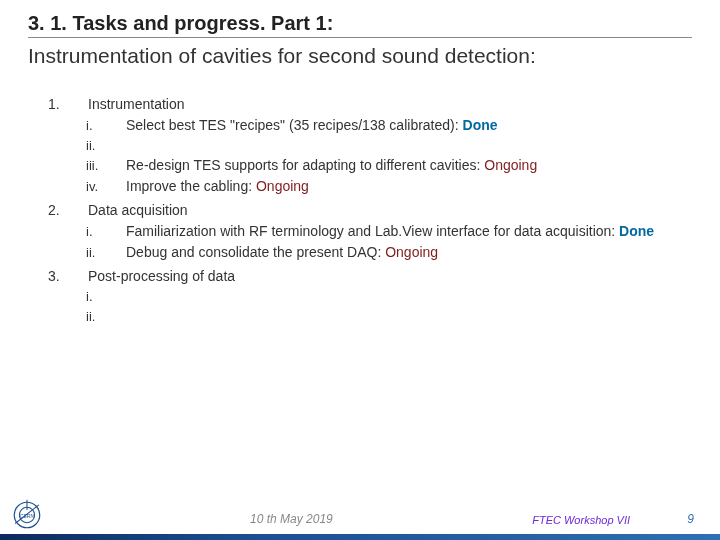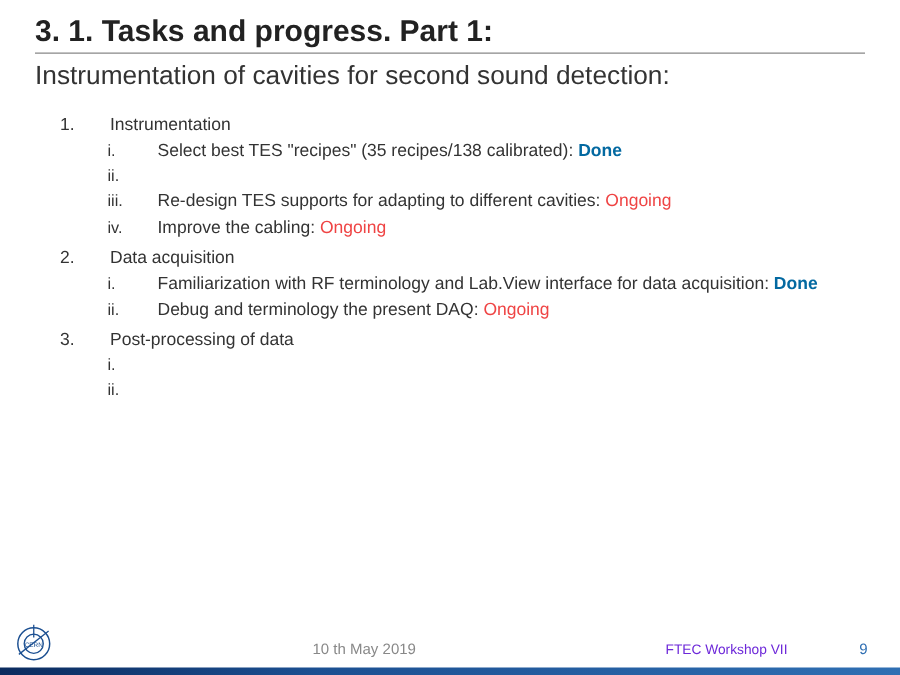--- a/index.html
+++ b/index.html
@@ -1,33 +1,33 @@
 <!DOCTYPE html>
 <html><head>
 <meta charset="utf-8">
 <style>
   * { margin: 0; padding: 0; box-sizing: border-box; }
   html, body { width: 720px; height: 540px; font-family: Arial, Helvetica, sans-serif; background: #fff; color: #333; }
   .slide { width: 720px; height: 540px; position: relative; padding: 12px 28px 0 28px; }
-  .title { font-size: 24px; font-weight: bold; color: #222; margin-bottom: 2px; }
+  .title { font-size: 20px; font-weight: bold; color: #222; margin-bottom: 2px; }
   .rule { border: none; border-top: 1px solid #888; margin-bottom: 6px; }
-  .subtitle { font-size: 21px; color: #333; margin-bottom: 18px; font-weight: normal; }
+  .subtitle { font-size: 21px; color: #333; margin-bottom: 28px; font-weight: normal; }
   .content { font-size: 14px; color: #333; padding-left: 20px; }
   .sec { margin-bottom: 6px; }
   .sec-head { display: flex; align-items: baseline; margin-bottom: 4px; }
   .sec-num { width: 40px; font-size: 14px; color: #333; }
   .sec-label { font-size: 14px; color: #333; }
   .items { padding-left: 38px; }
   .item { display: flex; align-items: baseline; margin-bottom: 2px; line-height: 1.35; }
   .item-num { width: 40px; font-size: 13px; color: #333; flex-shrink: 0; }
   .item-text { font-size: 14px; color: #333; }
   .status-done { color: #0369a1; font-weight: bold; }
   .status-todo { color: #c0392b; }
-  .status-ongoing { color: #ef4444; margin-top: 16px; }
-  .footer { position: absolute; left: 0; bottom: 0; width: 720px; height: 44px; display: flex; align-items: center; }
+  .status-ongoing { color: #7f1d1d; margin-top: 16px; }
+  .footer { position: absolute; left: 0; bottom: 0; width: 720px; height: 44px; display: flex; align-items: center; font-style: italic; }
   .footer-strip { position: absolute; left: 0; bottom: 0; width: 720px; height: 6px; background: linear-gradient(to right, #0b2b5e 0%, #1b4f91 35%, #2f6fb3 100%); }
   .logo { position: absolute; left: 10px; bottom: 8px; width: 34px; height: 34px; }
   .logo svg { width: 34px; height: 34px; }
   .foot-date { position: absolute; left: 250px; bottom: 14px; font-size: 12px; color: #888; }
   .foot-event { position: absolute; right: 90px; bottom: 14px; font-size: 11px; color: #6d28d9; }
   .foot-page { position: absolute; right: 26px; bottom: 14px; font-size: 12px; color: #2f6fb3; }
 </style>
 </head>
 <body>
 
@@ -67,21 +67,21 @@
         <span class="sec-num">2.</span>
         <span class="sec-label">Data acquisition</span>
       </div>
       <div class="items">
         <div class="item">
           <span class="item-num">i.</span>
           <span class="item-text"><span>Familiarization with RF terminology and Lab.View interface for data acquisition: </span><span class="status-done">Done</span></span>
         </div>
         <div class="item">
           <span class="item-num">ii.</span>
-          <span class="item-text"><span>Debug and terminology the present DAQ: </span><span class="status-ongoing">Ongoing</span></span>
+          <span class="item-text"><span>Debug and consolidate the present DAQ: </span><span class="status-ongoing">Ongoing</span></span>
         </div>
       </div>
     </div>
 
     <div class="sec">
       <div class="sec-head">
         <span class="sec-num">3.</span>
         <span class="sec-label">Post-processing of data</span>
       </div>
       <div class="items">

